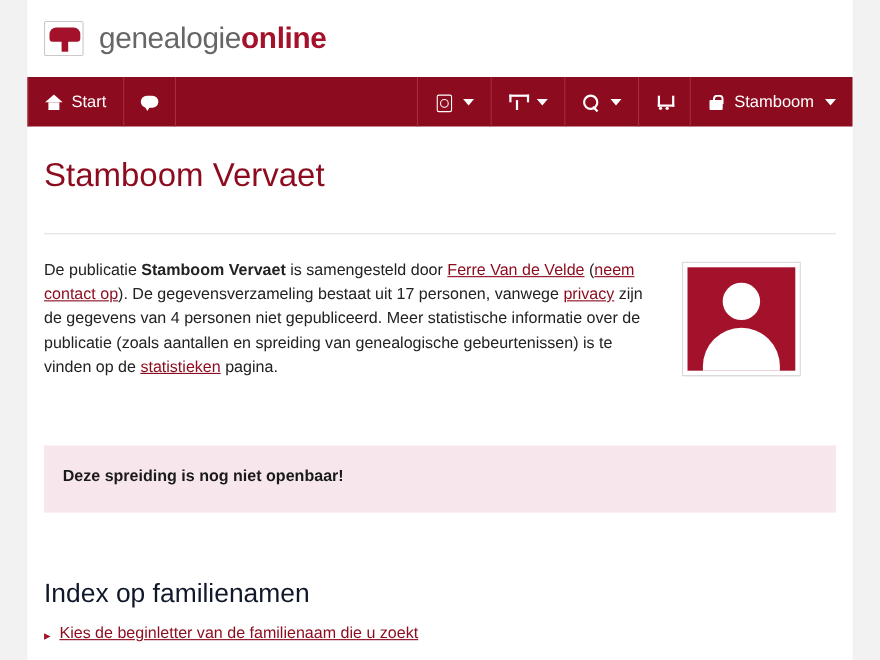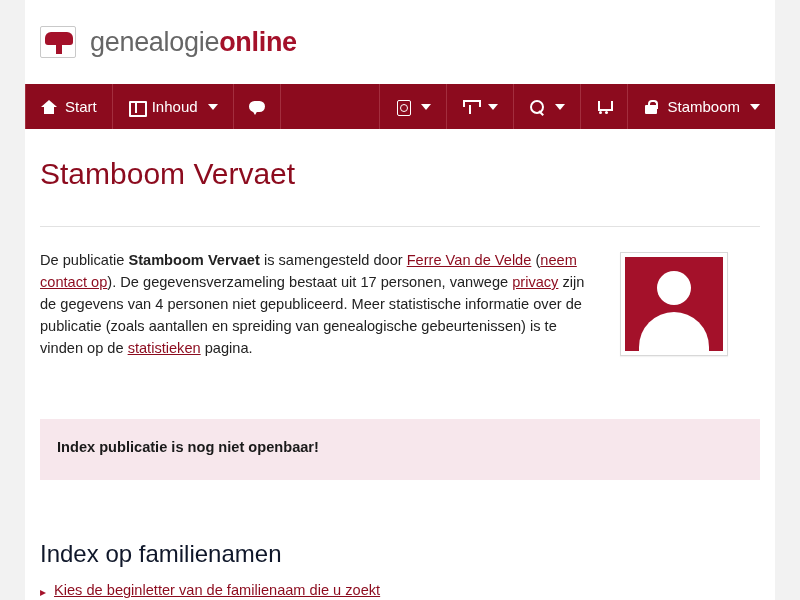--- a/index.html
+++ b/index.html
@@ -18,21 +18,21 @@
   .container {
     position: absolute;
     left: 25px; top: 0;
     width: 750px;
     min-height: 600px;
     background: #ffffff;
   }
 
   
   .brand {
-    height: 84px;
+    height: 70px;
     display: flex;
     align-items: center;
     padding-left: 15px;
   }
   .brand-logo {
     width: 36px; height: 32px;
     background: #ffffff;
     border: 1px solid #c9c9c9;
     border-radius: 2px;
     position: relative;
@@ -343,25 +343,20 @@
         <span class="b-light">genealogie</span><span class="b-bold">online</span>
       </div>
     </div>
 
     <div class="navbar">
       <div class="nav-item first">
         <span class="ico ico-home"></span>
         <span class="nav-label">Start</span>
       </div>
       <div class="nav-item">
-        <span class="ico ico-book"></span>
-        <span class="nav-label">Inhoud</span>
-        <span class="caret"></span>
-      </div>
-      <div class="nav-item">
         <span class="ico ico-chat"></span>
       </div>
 
       <div class="nav-spacer"></div>
 
       <div class="nav-item first">
         <span class="ico ico-id"></span>
         <span class="caret"></span>
       </div>
       <div class="nav-item">
@@ -392,21 +387,21 @@
         </div>
         <div class="avatar-box">
           <div class="avatar-inner">
             <div class="head"></div>
             <div class="body"></div>
           </div>
         </div>
       </div>
 
       <div class="notice">
-        <div class="notice-title">Index publicatie is nog niet openbaar!</div>
+        <div class="notice-title">Deze spreiding is nog niet openbaar!</div>
       </div>
 
       <h2 class="section-title">Index op familienamen</h2>
       <div class="index-line">
         <span class="bullet-arrow">▸</span>
         <a class="index-link">Kies de beginletter van de familienaam die u zoekt</a>
       </div>
     </div>
 
   </div>

